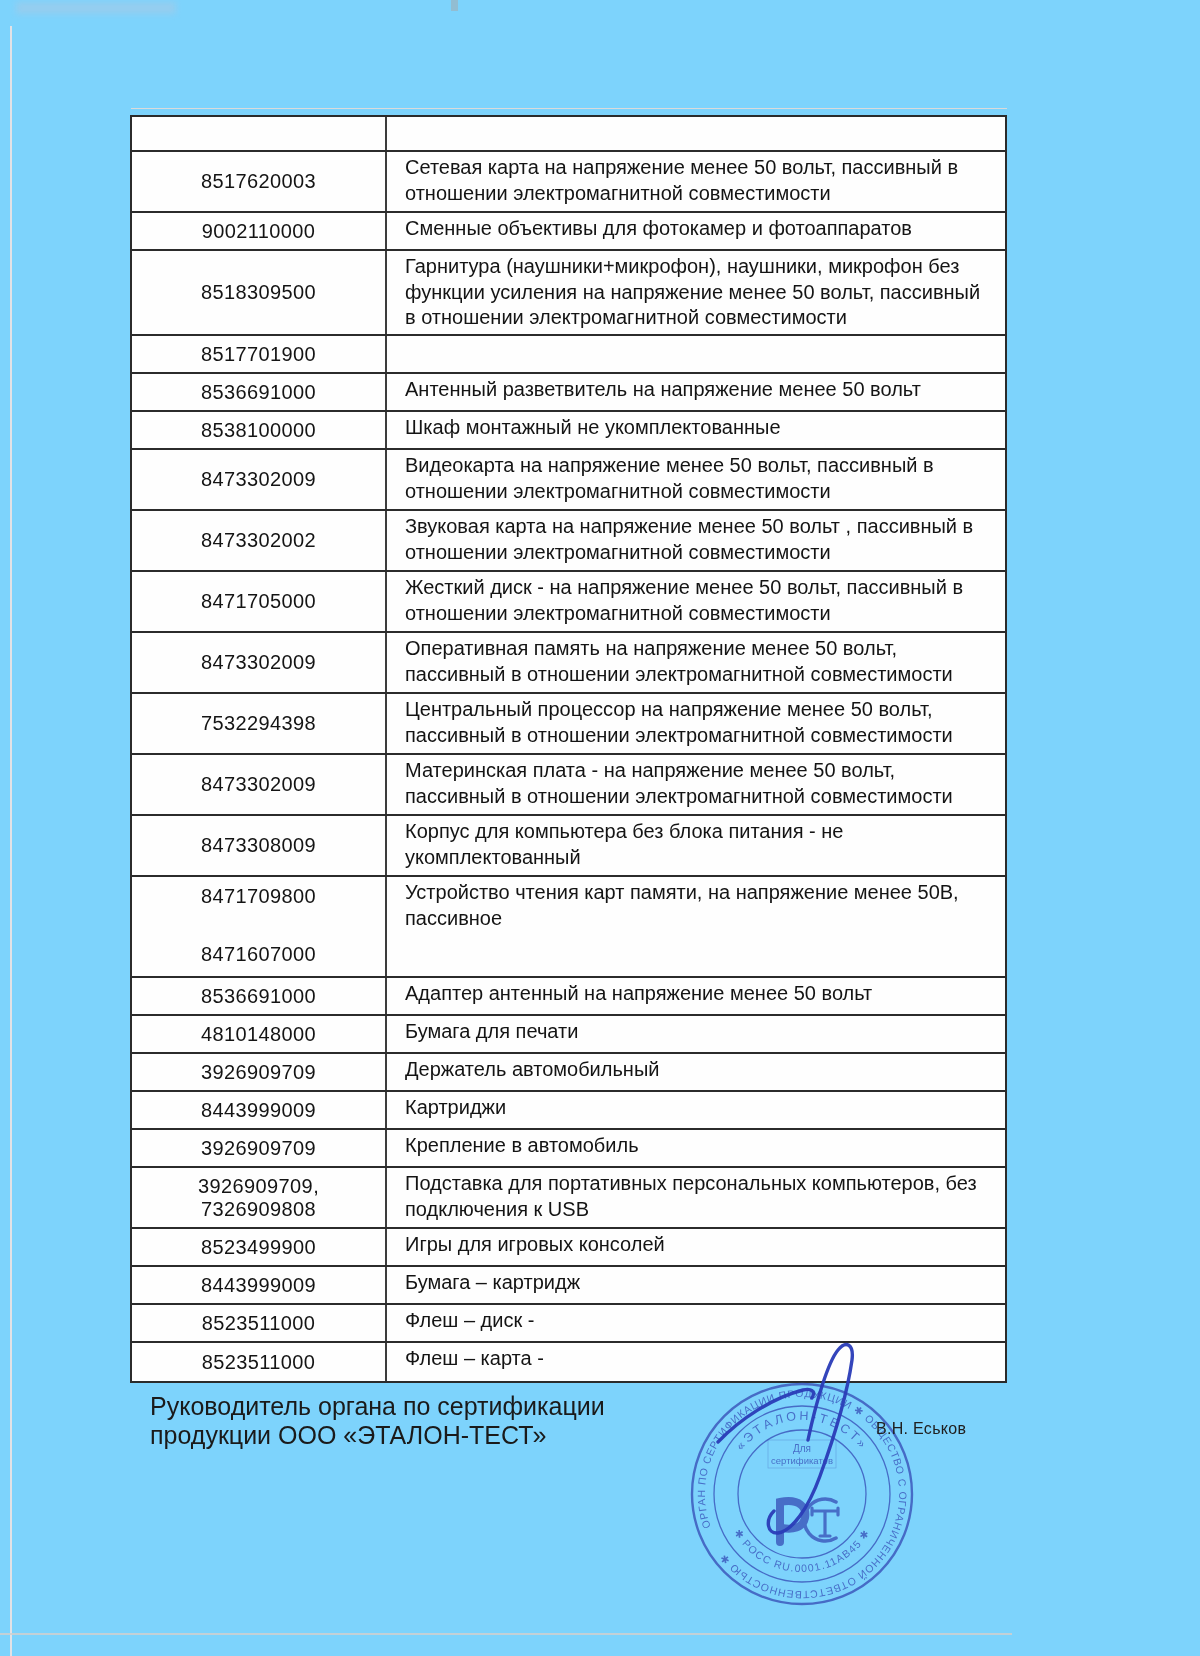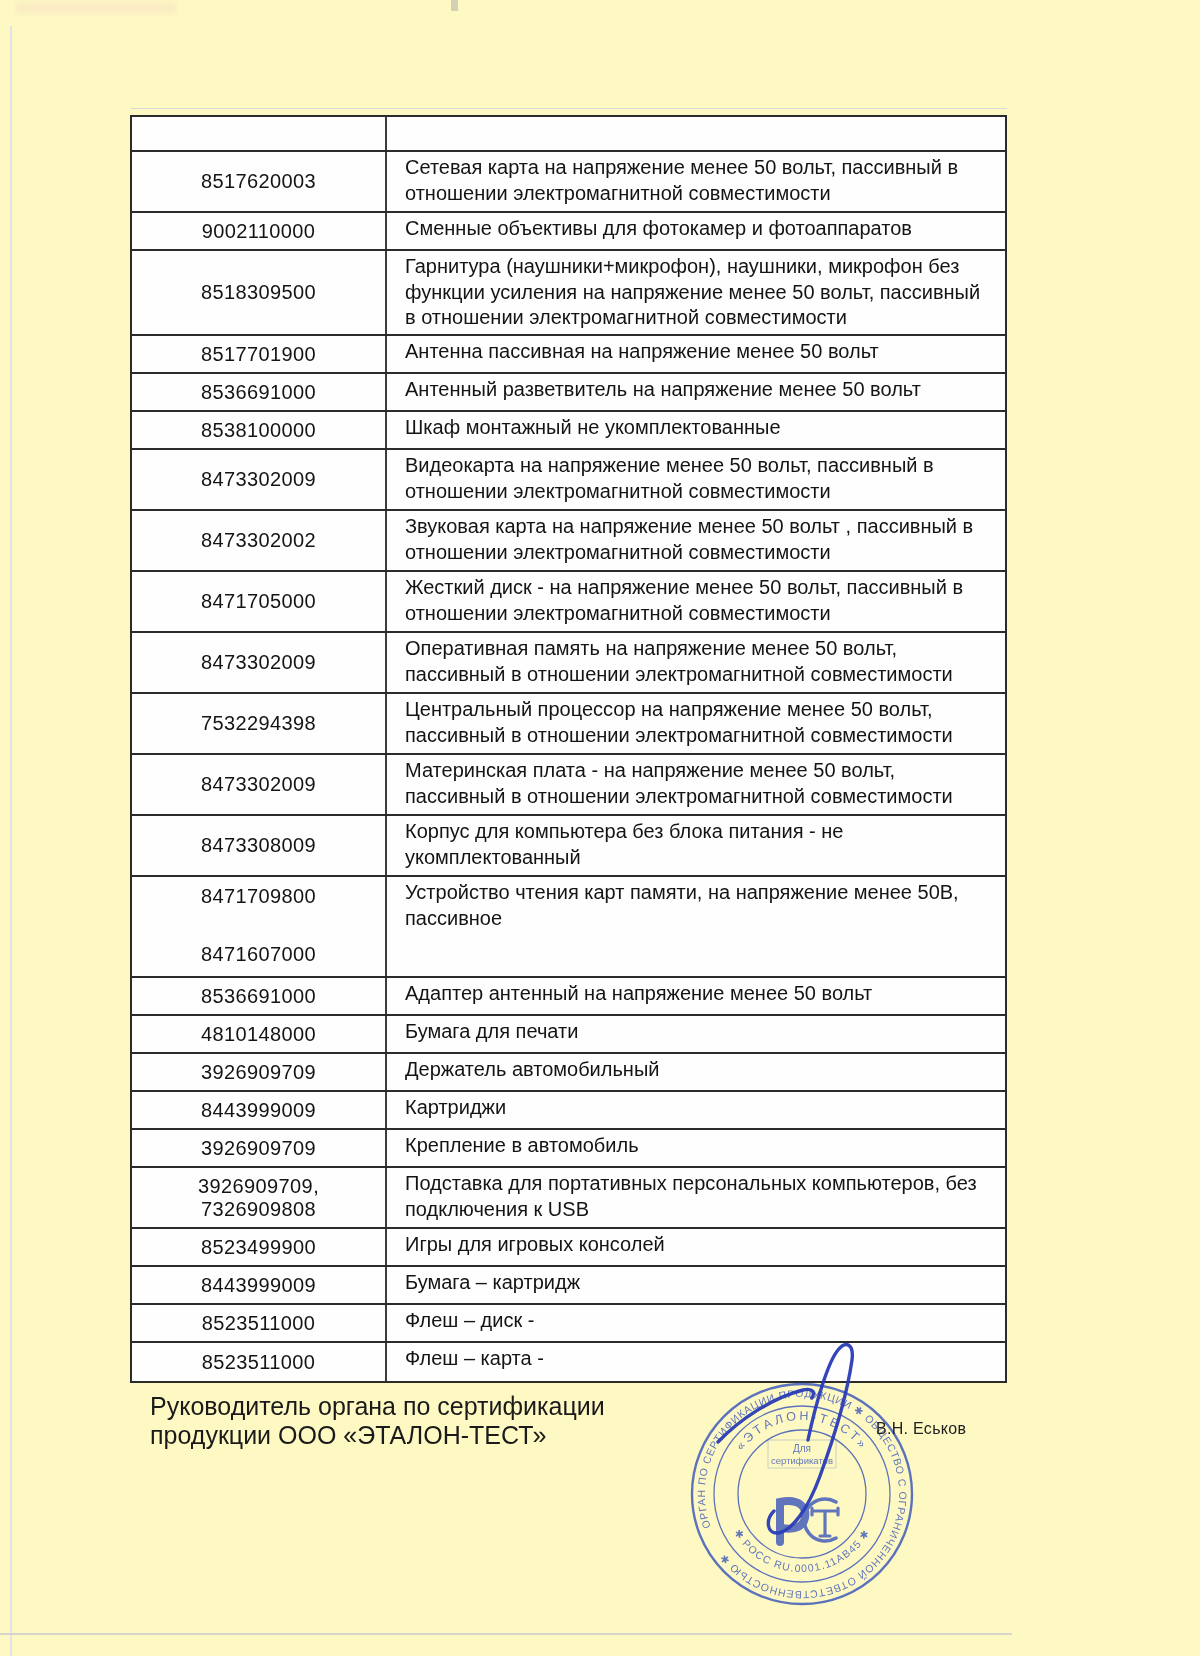--- a/index.html
+++ b/index.html
@@ -1,18 +1,18 @@
 <!DOCTYPE html>
 <html><head>
 <meta charset="utf-8">
 <style>
   html,body { margin:0; padding:0; background:#e9e9e9; }
   #page {
     position:relative; width:1200px; height:1656px;
-    background:#fef9c3; overflow:hidden;
+    background:#7dd3fc; overflow:hidden;
     font-family:"Liberation Sans","DejaVu Sans",sans-serif;
     color:#161616;
   }
   
   .scan-edge-left { position:absolute; left:10px; top:26px; width:2px; height:1630px; background:#e2e2e6; }
   .scan-smudge-top { position:absolute; left:16px; top:2px; width:160px; height:12px;
     background:rgba(236,185,195,0.22); filter:blur(3px); }
   .scan-tick-top { position:absolute; left:451px; top:0; width:7px; height:11px; background:#a8a8a8; opacity:.5; }
   .scan-line-bottom { position:absolute; left:0; top:1633px; width:1012px; height:2px; background:#cfcfcf; opacity:.85; }
   .scan-line-table-top { position:absolute; left:131px; top:108px; width:876px; height:1px; background:#dadada; }
@@ -91,23 +91,20 @@
         <div class="cell-code">
           <div>8518309500</div>
         </div>
         <div class="cell-desc">
           <div>Гарнитура (наушники+микрофон), наушники, микрофон без функции усиления на напряжение менее 50 вольт, пассивный в отношении электромагнитной совместимости</div>
         </div>
       </div>
       <div class="row h1">
         <div class="cell-code">
           <div>8517701900</div>
-        </div>
-        <div class="cell-desc">
-          <div>Антенна пассивная на напряжение менее 50 вольт</div>
         </div>
       </div>
       <div class="row h1">
         <div class="cell-code">
           <div>8536691000</div>
         </div>
         <div class="cell-desc">
           <div>Антенный разветвитель на напряжение менее 50 вольт</div>
         </div>
       </div>

